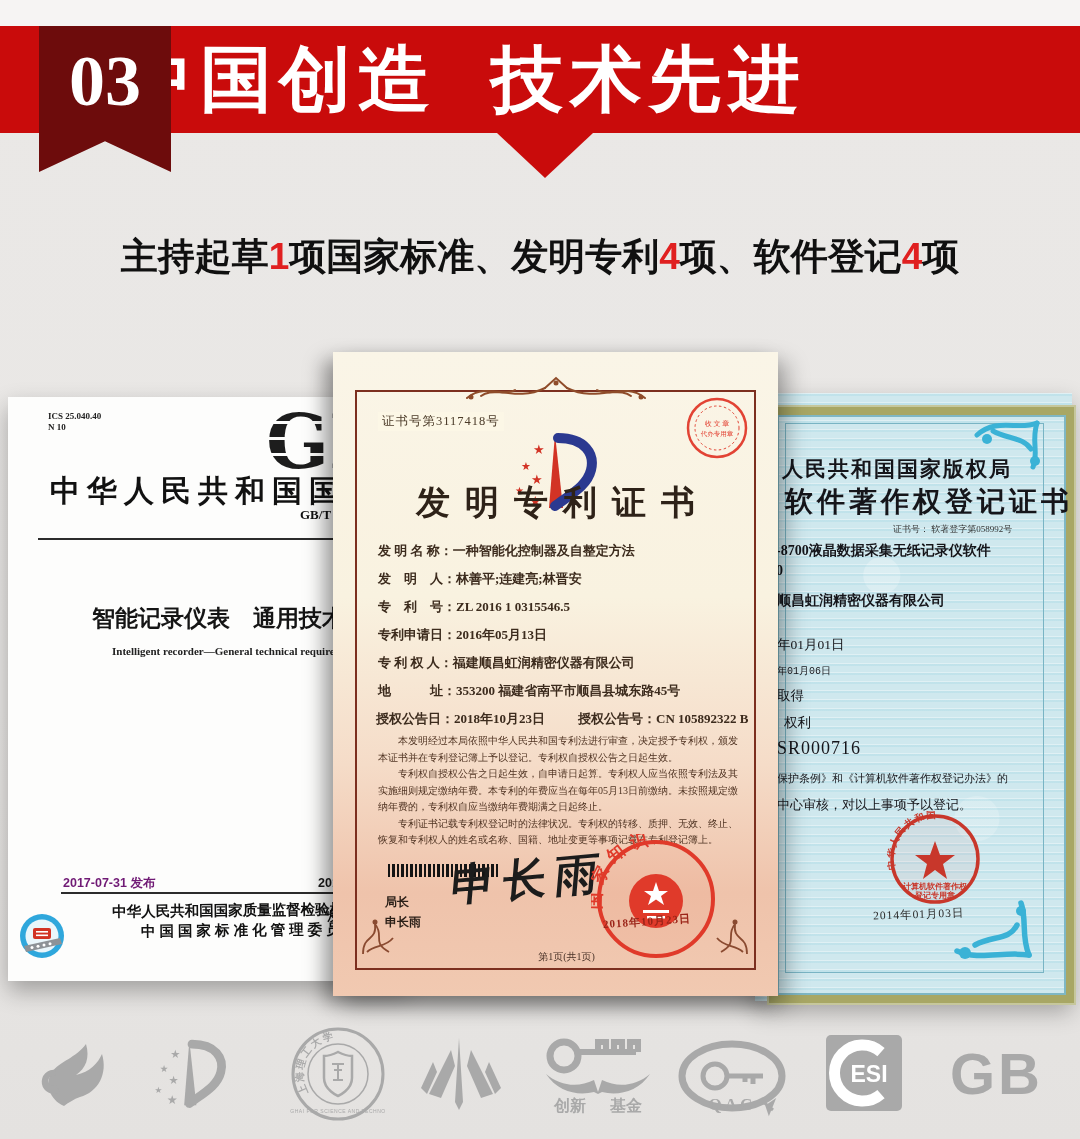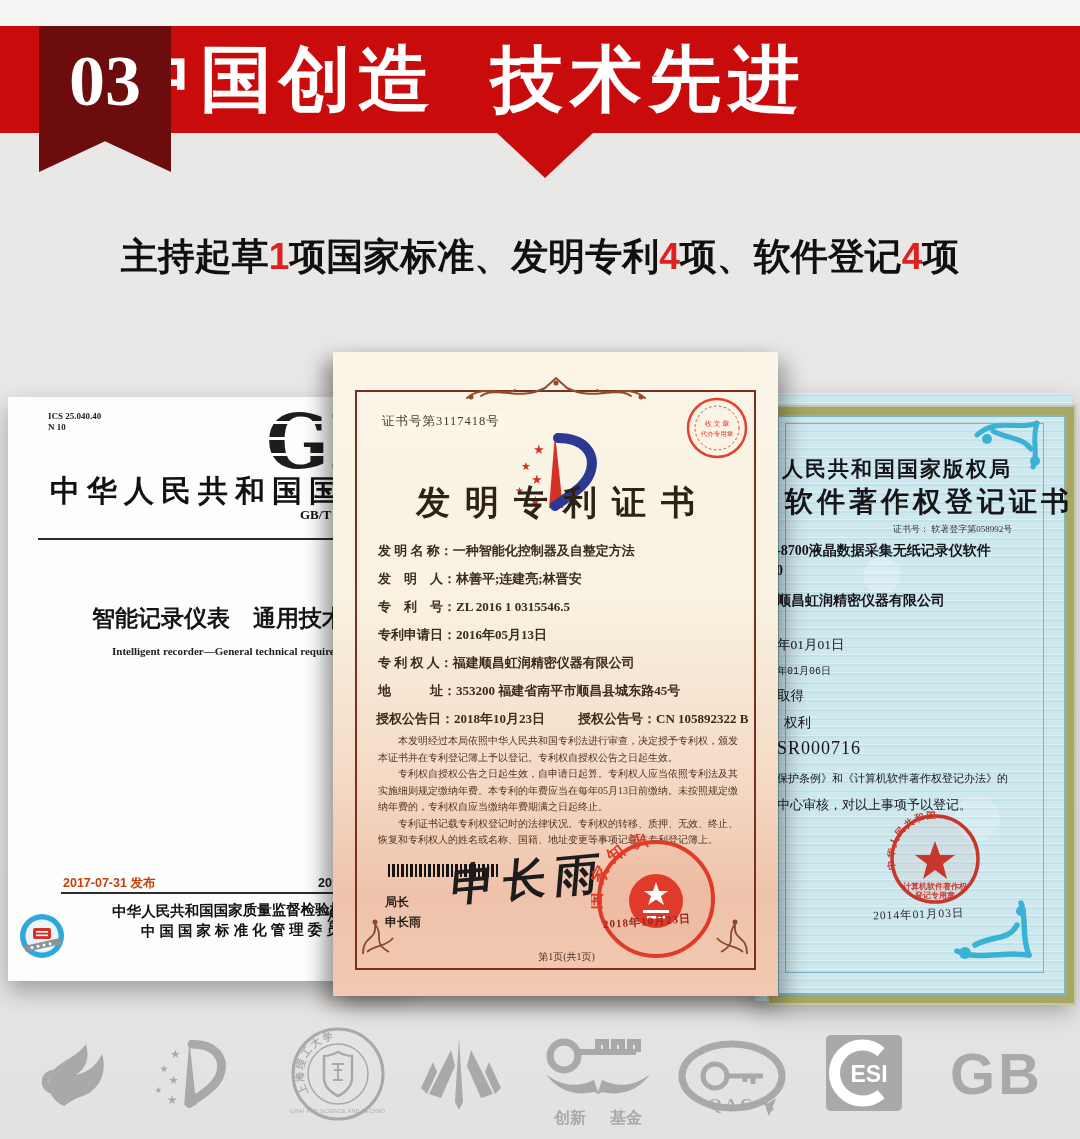--- a/index.html
+++ b/index.html
@@ -25,21 +25,21 @@
   
   .cert-std{left:8px;top:374px;width:400px;height:584px;background:#fdfdfc;z-index:1;}
   .std-ics{left:40px;top:14px;font-size:9px;font-weight:bold;color:#222;line-height:11px;white-space:pre-line;}
   .std-gb{left:258px;top:2px;font-size:74px;font-weight:bold;color:#1d1d1d;font-family:"DejaVu Serif",serif;}
   .gb-stripe{background:#fdfdfc;height:3px;width:96px;left:256px;}
   .std-title{left:42px;top:74px;font-size:30px;font-weight:bold;color:#111;letter-spacing:7px;white-space:nowrap;font-family:"Liberation Serif",serif;}
   .std-code{left:292px;top:110px;font-size:13px;font-weight:bold;color:#111;white-space:nowrap;}
   .std-hr{left:30px;top:141px;width:356px;height:2px;background:#2c2c2c;}
   .std-doc{left:84px;top:206px;font-size:23px;font-weight:bold;color:#151515;white-space:nowrap;}
   .std-doc-en{left:104px;top:248px;font-size:11px;font-weight:bold;color:#222;white-space:nowrap;font-family:"Liberation Serif",serif;}
-  .std-issue{left:55px;top:478px;font-size:12.5px;font-weight:bold;color:#c2410c;white-space:nowrap;}
+  .std-issue{left:55px;top:478px;font-size:12.5px;font-weight:bold;color:#701a75;white-space:nowrap;}
   .std-impl{left:310px;top:478px;font-size:12.5px;font-weight:bold;color:#1a1a1a;white-space:nowrap;}
   .std-hr2{left:53px;top:495px;width:340px;height:2px;background:#2c2c2c;}
   .std-org{left:92px;top:503px;width:300px;text-align:center;font-size:14.5px;font-weight:bold;color:#111;
     line-height:20px;white-space:nowrap;transform:rotate(-0.6deg);}
   .std-publish{left:318px;top:508px;font-size:13px;font-weight:bold;color:#111;transform:rotate(-14deg);white-space:pre;}
   
   .cert-pat{left:333px;top:329px;width:445px;height:644px;z-index:3;
     background:linear-gradient(180deg,#faf5e7 0%,#f9f2e0 38%,#f5dcc8 64%,#efc3ab 84%,#f1c9b1 100%);
     box-shadow:-10px 8px 18px rgba(0,0,0,.35),10px 10px 20px rgba(0,0,0,.28);}
   .pat-border{left:22px;top:38px;width:397px;height:576px;border:2.5px solid #7c2f1f;}
@@ -75,21 +75,21 @@
   .sw-d2{left:22px;top:271px;font-size:10px;font-family:Liberation Mono, monospace;}
   .sw-f1{left:22px;top:294px;font-size:13.5px;}
   .sw-f2{left:29px;top:321px;font-size:13.5px;}
   .sw-f3{left:22px;top:345px;font-size:18px;letter-spacing:1px;}
   .sw-f4{left:22px;top:378px;font-size:11px;}
   .sw-f5{left:22px;top:403px;font-size:13px;}
   .sw-stamp-date{left:118px;top:514px;font-size:11.5px;color:#2a2a2a;letter-spacing:1px;transform:rotate(-2deg);}
   
   .logo{color:#a9a9a9;}
   .logo-gb-text{left:950px;top:1040px;font-size:58px;font-weight:bold;color:#a9a9a9;letter-spacing:3px;}
-  .fund-text{position:absolute;left:0;top:78px;width:120px;display:flex;justify-content:center;gap:24px;
+  .fund-text{position:absolute;left:0;top:66px;width:120px;display:flex;justify-content:center;gap:24px;
     font-size:16px;font-weight:bold;color:#a9a9a9;}
 </style>
 </head>
 <body>
 
 <div class="stage">
 
   <div class="abs banner"></div>
   <div class="abs banner-title">中国创造  技术先进</div>
   <div class="abs banner-tri"></div>

